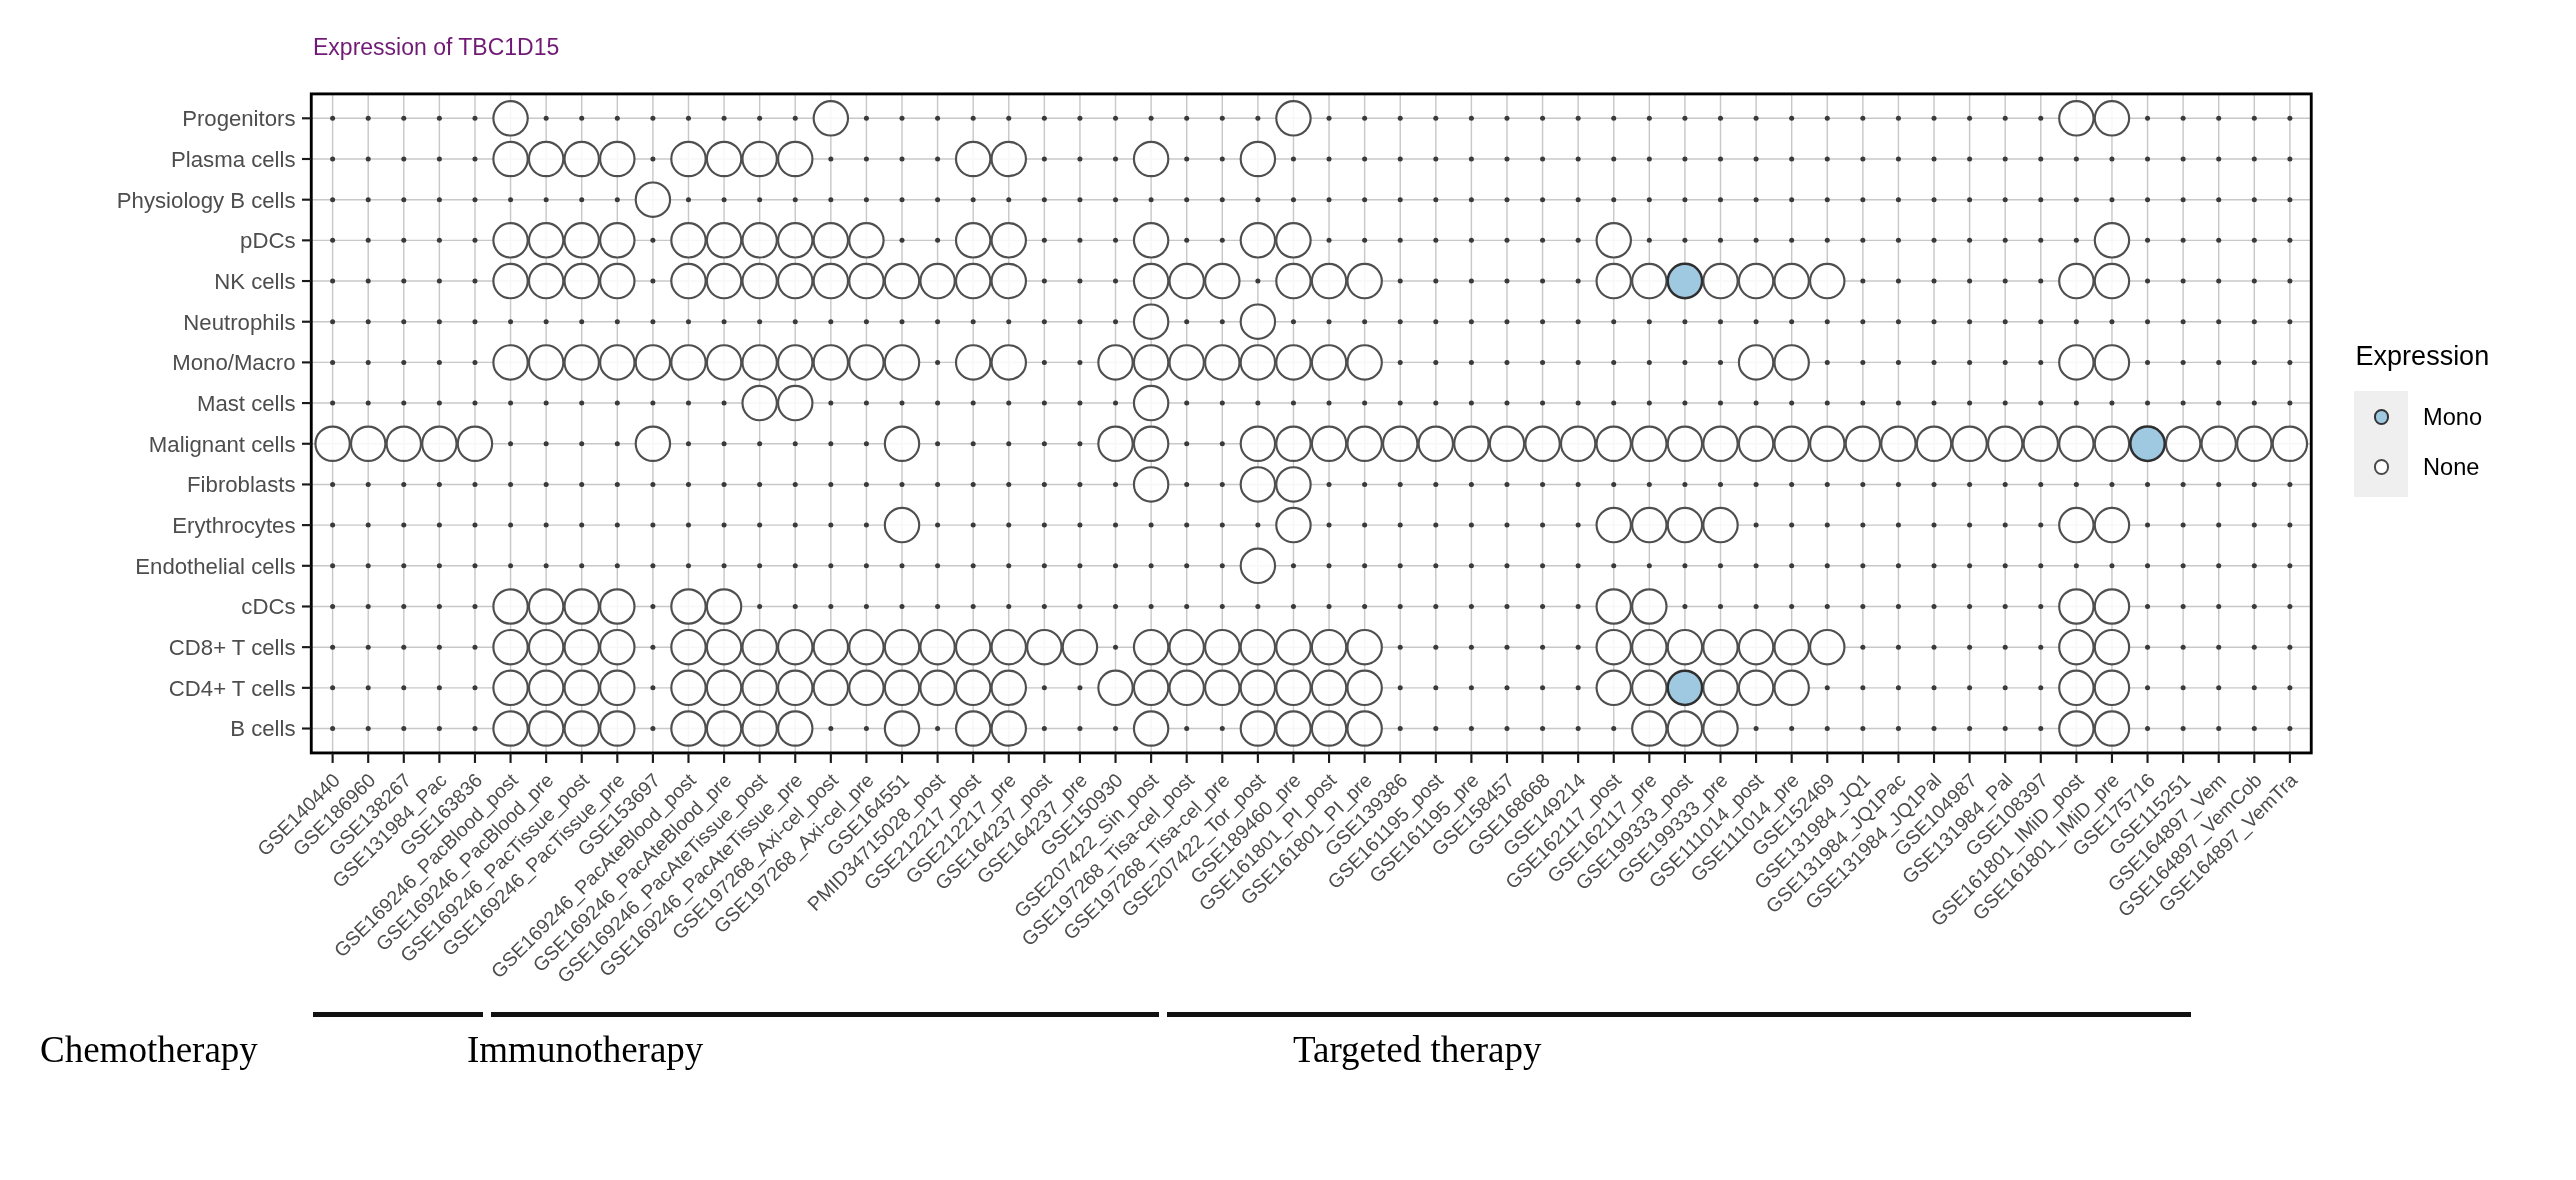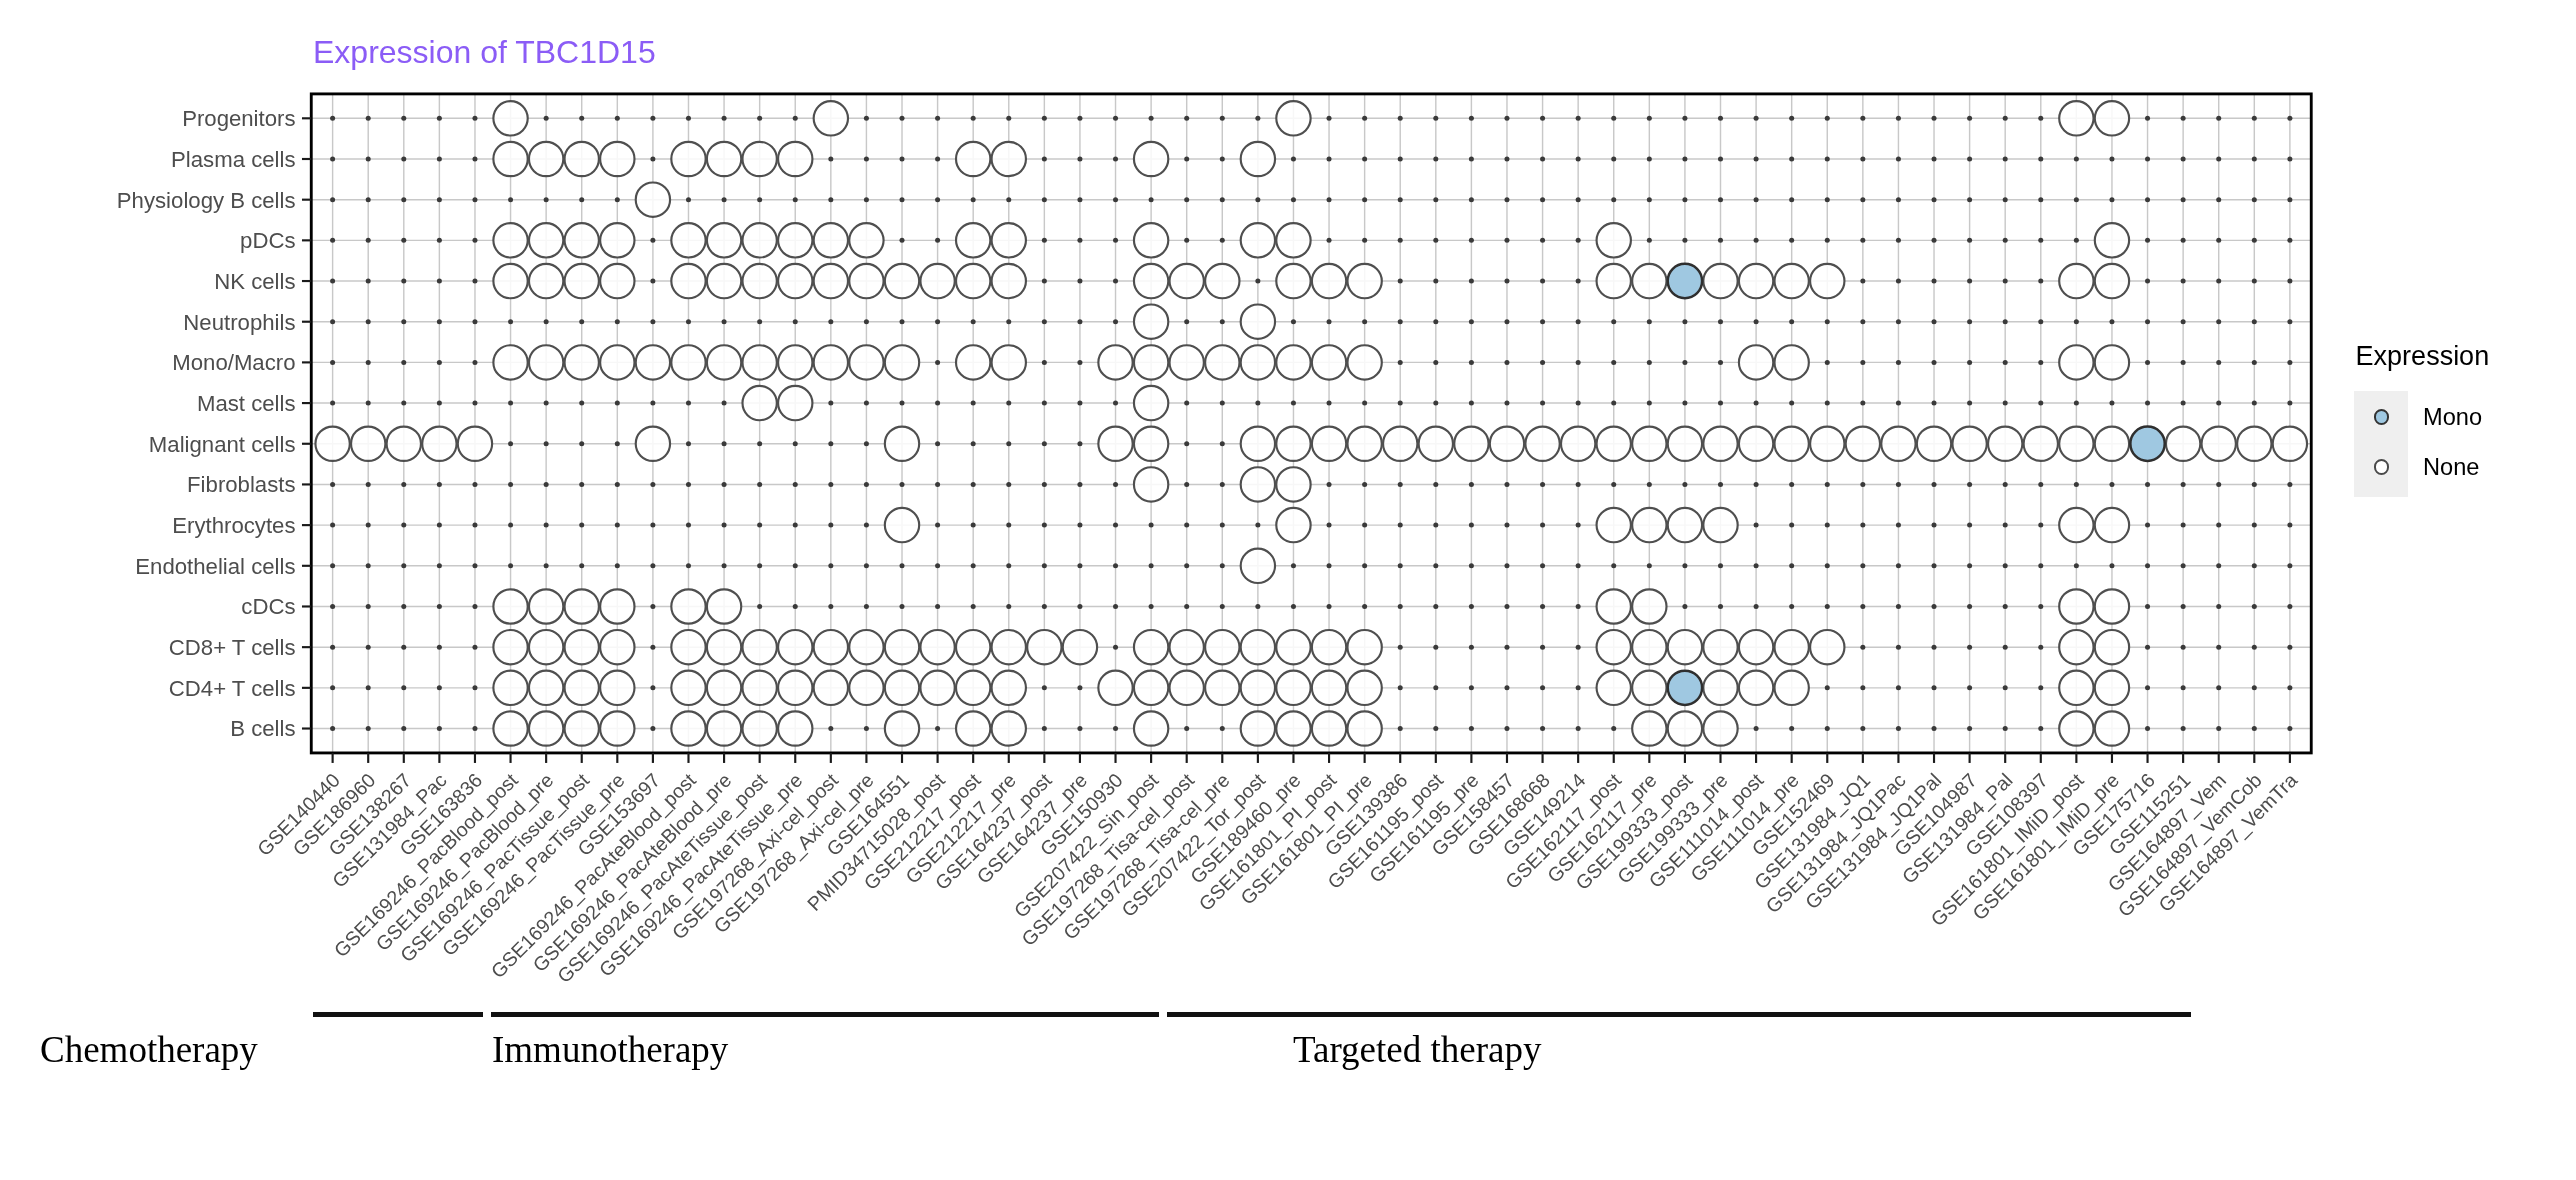--- a/index.html
+++ b/index.html
@@ -1,17 +1,17 @@
 <!DOCTYPE html>
 <html style="font-size:11.4px"><head>
 <meta charset="utf-8">
 <style>
   html,body{margin:0;padding:0;background:#ffffff;}
   body{width:2576px;height:1181px;position:relative;font-family:"Liberation Sans",sans-serif;overflow:hidden;}
-  #chart-title{position:absolute;left:313px;top:34px;font-size:32px;color:#8b5cf6;white-space:nowrap;}
+  #chart-title{position:absolute;left:313px;top:34px;font-size:23px;color:#701a75;white-space:nowrap;}
   #plot-svg{position:absolute;left:0;top:0;}
   #legend{position:absolute;left:2347px;top:335px;width:226px;height:179px;}
   #legend-title{position:absolute;left:8.6px;top:5.7px;font-size:27px;color:#000;white-space:nowrap;text-align:center;}
   #legend-keybox{position:absolute;left:7.2px;top:56px;width:54px;height:106px;background:#efefef;}
   .legend-key-dot{position:absolute;width:15.7px;height:15.7px;border-radius:50%;box-sizing:border-box;border:2.1px solid #4a4a4a;}
   #legend-key-down-dot{left:26.5px;top:74px;background:#9FC8E1;border-color:#333;}
   #legend-key-none-dot{left:26.5px;top:124px;background:#ffffff;}
   .legend-key-label{position:absolute;left:76px;font-size:23.6px;color:#000;white-space:nowrap;}
   #legend-label-down{top:69px;}
   #legend-label-none{top:119px;}
@@ -1145,17 +1145,17 @@
   <div id="legend-key-down-dot" class="legend-key-dot"></div>
   <div id="legend-key-none-dot" class="legend-key-dot"></div>
   <div id="legend-label-down" class="legend-key-label">Mono</div>
   <div id="legend-label-none" class="legend-key-label">None</div>
 </div>
 
 <div id="groups-container">
     <div class="group-line" style="left: 313px; width: 170px;"></div>
     <div class="group-label" style="left: 40px; width: 716px;">Chemotherapy</div>
     <div class="group-line" style="left: 491px; width: 668px;"></div>
-    <div class="group-label" style="left: 492px; width: 716px;">Immunotherapy</div>
+    <div class="group-label" style="left: 467px; width: 716px;">Immunotherapy</div>
     <div class="group-line" style="left: 1167px; width: 1024px;"></div>
     <div class="group-label" style="left: 1293px; width: 716px;">Targeted therapy</div>
   </div>
 
 
 </body></html>

